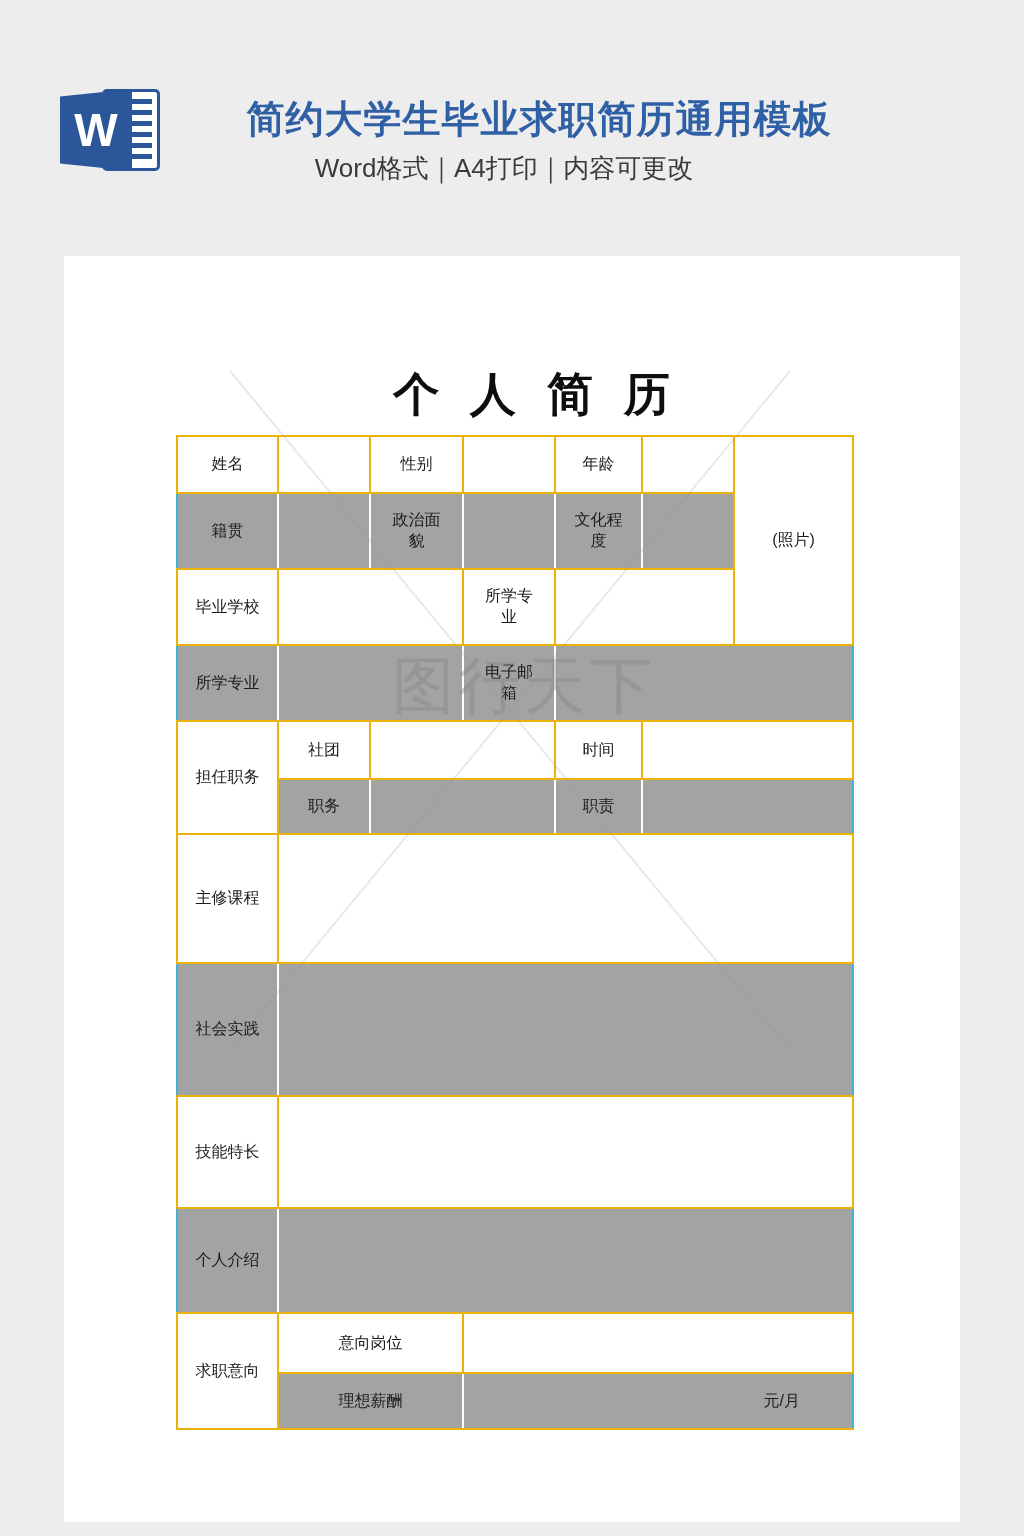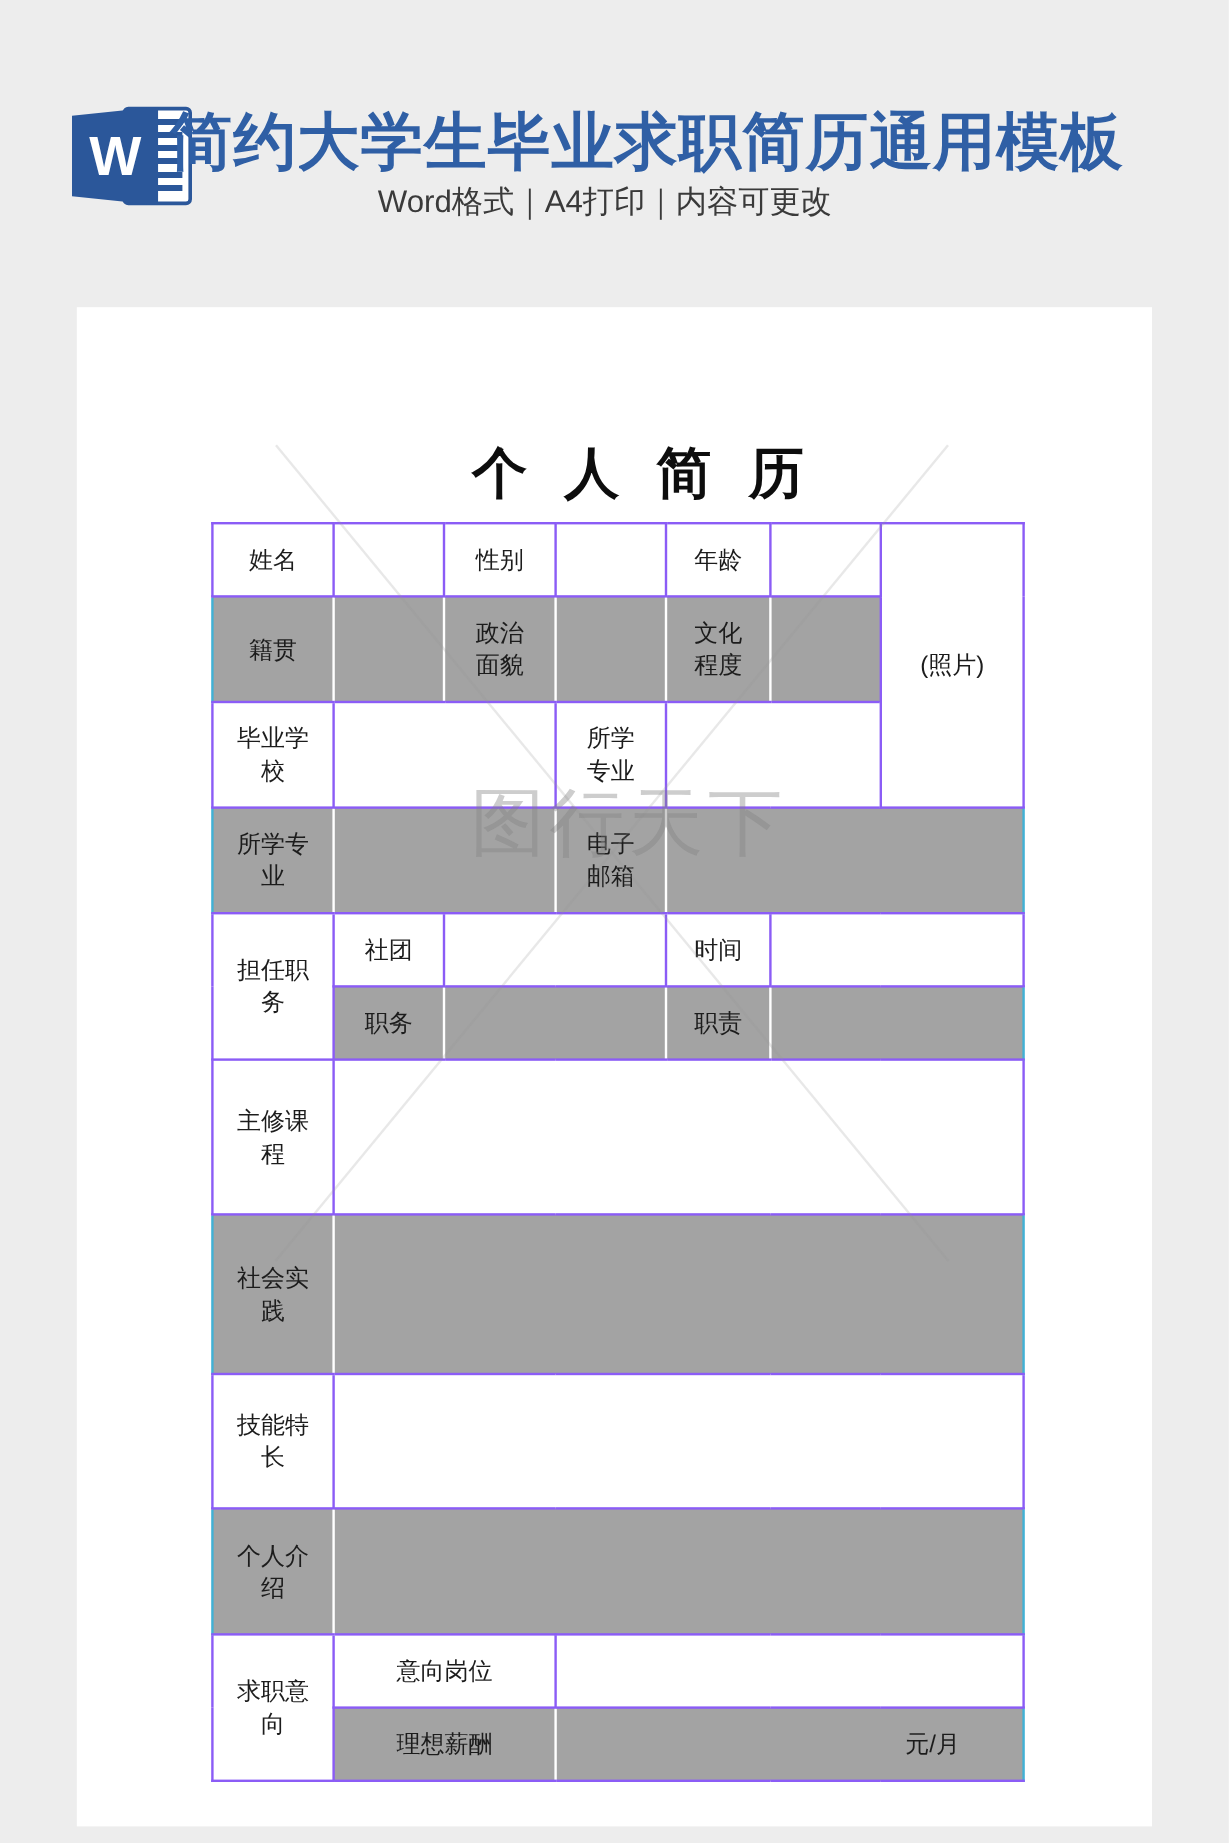--- a/index.html
+++ b/index.html
@@ -13,32 +13,32 @@
   .hdr-icon{position:absolute;left:60px;top:85px;width:100px;height:90px;}
   .hdr-doc{position:absolute;right:0;top:4px;width:58px;height:82px;background:#fff;
     border:3px solid #2b579a;border-radius:5px;box-sizing:border-box;}
   .hdr-doc-lines{position:absolute;left:6px;right:5px;top:7px;bottom:7px;
     background:repeating-linear-gradient(180deg,#2b579a 0 5px,#ffffff 5px 11px);}
   .hdr-w{position:absolute;left:0;top:4px;width:72px;height:82px;background:#2b579a;
     clip-path:polygon(0 9%,100% 0,100% 100%,0 91%);
     display:flex;align-items:center;justify-content:center;
     color:#fff;font-size:46px;font-weight:bold;}
   .hdr-title{position:absolute;left:0;right:0;top:95px;text-align:center;padding-left:54px;
-    font-size:52px;line-height:48px;font-weight:700;color:#2f5fa5;letter-spacing:1px;}
+    font-size:38px;line-height:48px;font-weight:700;color:#2f5fa5;letter-spacing:1px;}
   .hdr-sub{position:absolute;left:0;right:16px;top:150px;text-align:center;
     font-size:26px;line-height:36px;color:#3a3a3a;}
   
   .page{position:absolute;left:64px;top:256px;width:896px;height:1266px;background:#ffffff;}
   .doc-title{position:absolute;left:0;width:100%;top:112px;text-align:center;
     font-size:46px;line-height:52px;font-weight:800;color:#0d0d0d;letter-spacing:9px;margin-left:24px;}
   
   .resume{position:absolute;left:112px;top:179px;border-collapse:collapse;table-layout:fixed;
     width:676px;}
-  .resume td{border:2px solid #8b5cf6;text-align:center;vertical-align:middle;
-    padding:16px;font-size:20px;color:#1c1c1c;}
+  .resume td{border:2px solid #eab308;text-align:center;vertical-align:middle;
+    padding:16px;font-size:16px;color:#1c1c1c;}
   .resume tr.alt td{background:#a3a3a3;border-left-color:#ffffff;border-right-color:#ffffff;}
   .resume tr.alt td:first-child{border-left-color:#41b1d5;}
   .resume tr.alt td:last-child{border-right-color:#41b1d5;}
   .resume td.salary-val{text-align:right;padding-right:52px;}
   
   .wm-text{position:absolute;left:310px;top:388px;width:300px;text-align:center;
     font-family:"DejaVu Serif","Liberation Serif",serif;
     font-size:62px;font-weight:normal;letter-spacing:4px;
     color:rgba(130,130,130,0.40);pointer-events:none;white-space:nowrap;}
   .wm-line{position:absolute;height:2px;width:881px;background:rgba(150,150,150,0.22);

